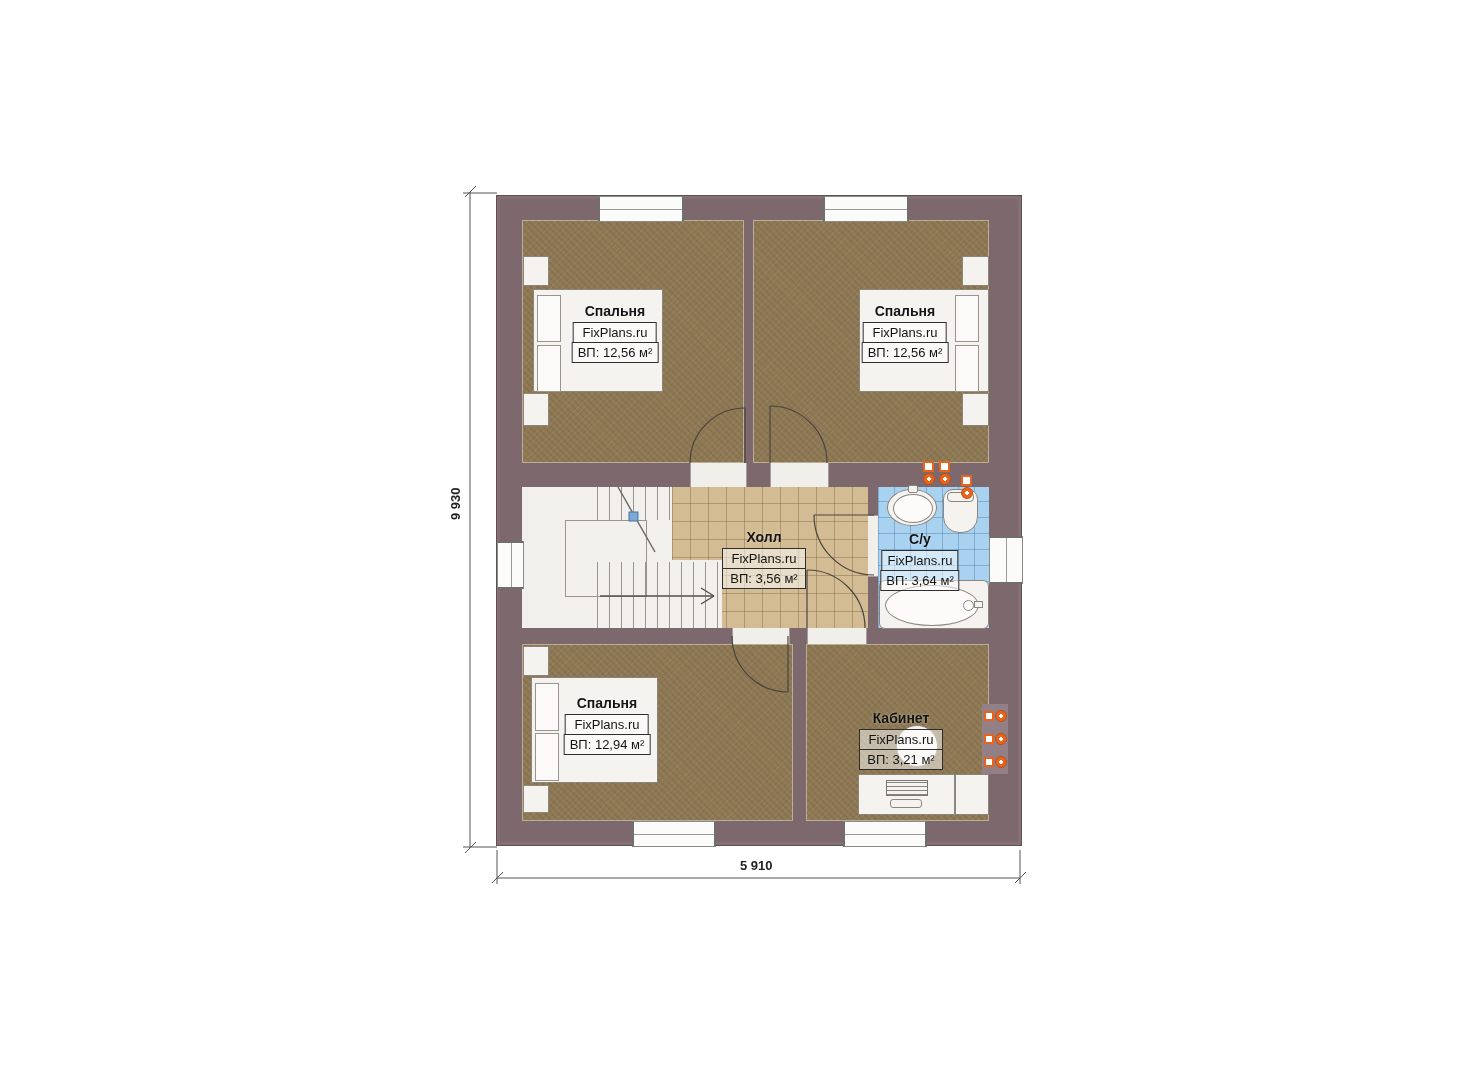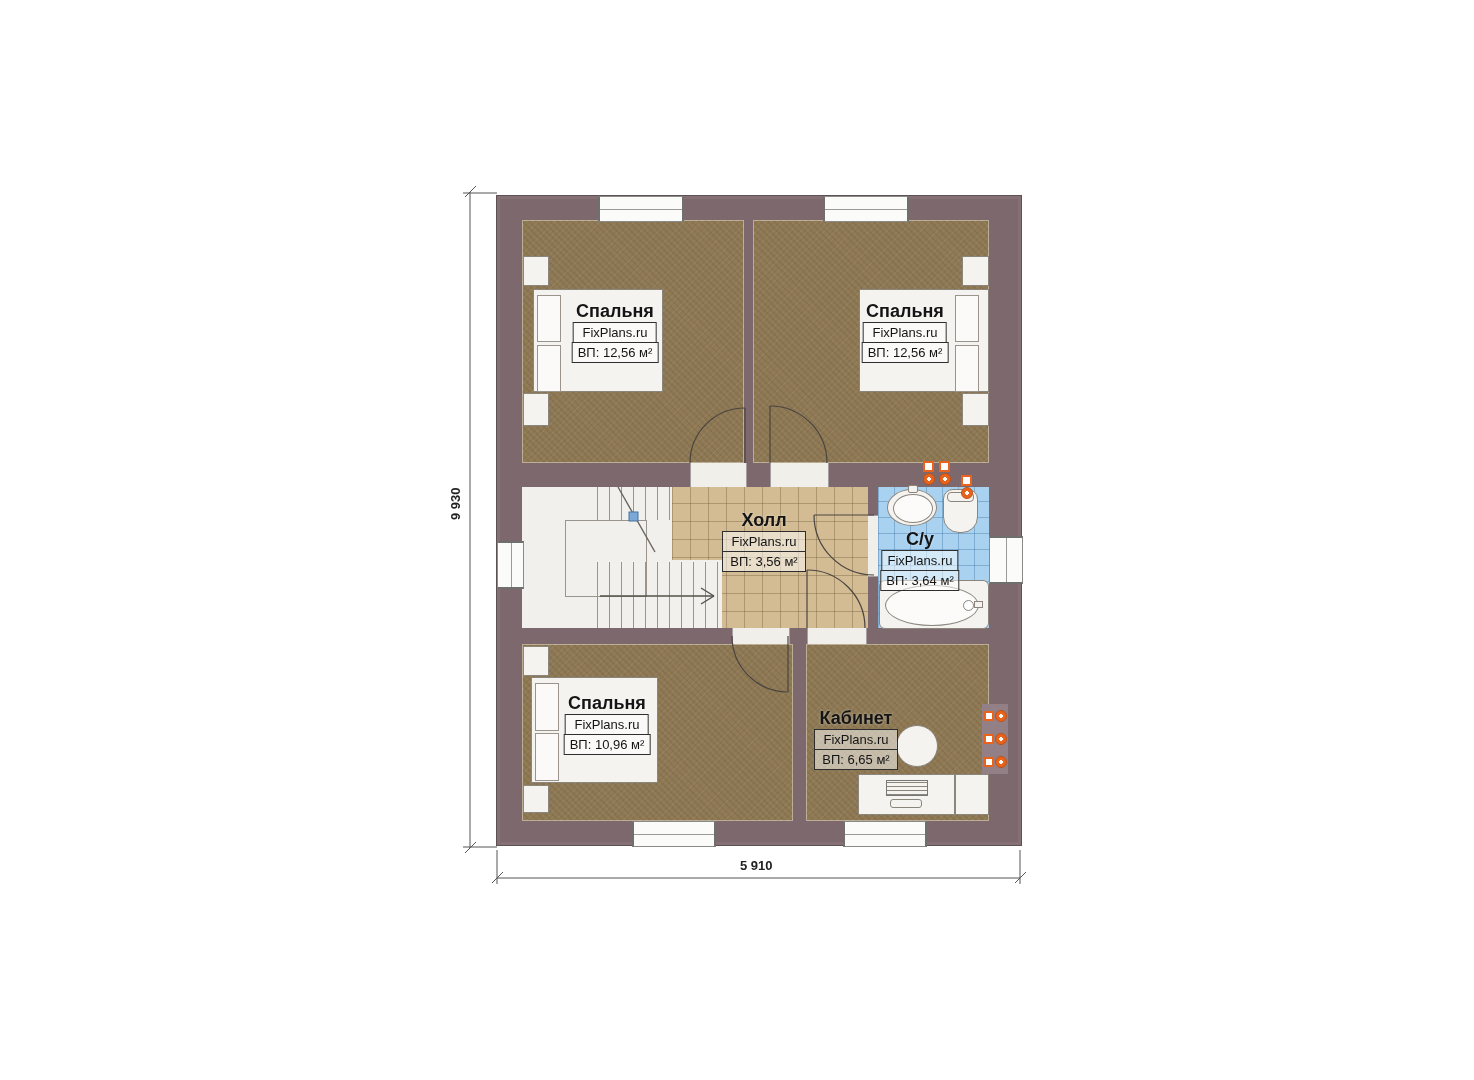--- a/index.html
+++ b/index.html
@@ -38,21 +38,21 @@
   .inner-oval{position:absolute;border:1px solid #8b857c;border-radius:50%;background:#fcfbf9;}
   
   .flue-sq{position:absolute;width:11px;height:11px;background:#ffffff;border:2px solid #e8641c;
            box-sizing:border-box;z-index:22;}
   .flue-ci{position:absolute;width:12px;height:12px;border-radius:50%;z-index:22;
            background:radial-gradient(circle,#ffffff 0 2px,#e8641c 2px);border:1px solid #c24f12;box-sizing:border-box;}
   .niche{background:#938087;z-index:8;}
   
   .room-label{position:absolute;display:flex;flex-direction:column;align-items:center;
               transform:translateX(-50%);z-index:30;color:#141414;}
-  .rname{font-weight:bold;font-size:18px;line-height:16px;margin-bottom:3px;
+  .rname{font-weight:bold;font-size:14px;line-height:16px;margin-bottom:3px;
          text-shadow:0 0 3px rgba(255,255,255,0.45);}
   .lbox{border:1px solid #2e2e2e;background:rgba(255,255,255,0.5);padding:1px 5px;
         font-size:13px;line-height:17px;text-align:center;min-width:84px;box-sizing:border-box;}
   .lbox + .lbox{margin-top:-1px;}
   .dim-text{position:absolute;font-size:13px;font-weight:bold;color:#222;z-index:30;}
   svg.overlay{position:absolute;left:0;top:0;z-index:25;pointer-events:none;}
 </style>
 </head>
 <body>
 
@@ -198,37 +198,37 @@
   <div class="room-label" style="left:615px;top:303px;">
     <div class="rname">Спальня</div>
     <div class="lbox">FixPlans.ru</div>
     <div class="lbox">ВП: 12,56 м²</div>
   </div>
   <div class="room-label" style="left:905px;top:303px;">
     <div class="rname">Спальня</div>
     <div class="lbox">FixPlans.ru</div>
     <div class="lbox">ВП: 12,56 м²</div>
   </div>
-  <div class="room-label" style="left:764px;top:512px;">
+  <div class="room-label" style="left:764px;top:529px;">
     <div class="rname">Холл</div>
     <div class="lbox">FixPlans.ru</div>
     <div class="lbox">ВП: 3,56 м²</div>
   </div>
   <div class="room-label" style="left:920px;top:531px;">
     <div class="rname">С/у</div>
     <div class="lbox" style="min-width:76px;">FixPlans.ru</div>
     <div class="lbox" style="min-width:76px;">ВП: 3,64 м²</div>
   </div>
   <div class="room-label" style="left:607px;top:695px;">
     <div class="rname">Спальня</div>
     <div class="lbox">FixPlans.ru</div>
-    <div class="lbox">ВП: 10,96 м²</div>
-  </div>
-  <div class="room-label" style="left:856px;top:710px;">
+    <div class="lbox">ВП: 12,94 м²</div>
+  </div>
+  <div class="room-label" style="left:901px;top:710px;">
     <div class="rname">Кабинет</div>
     <div class="lbox">FixPlans.ru</div>
-    <div class="lbox">ВП: 6,65 м²</div>
+    <div class="lbox">ВП: 3,21 м²</div>
   </div>
 
   <div class="dim-text" style="left:448px;top:520px;transform:rotate(-90deg);transform-origin:left top;">9 930</div>
   <div class="dim-text" style="left:740px;top:858px;">5 910</div>
 
 </div>
 
 </body></html>

